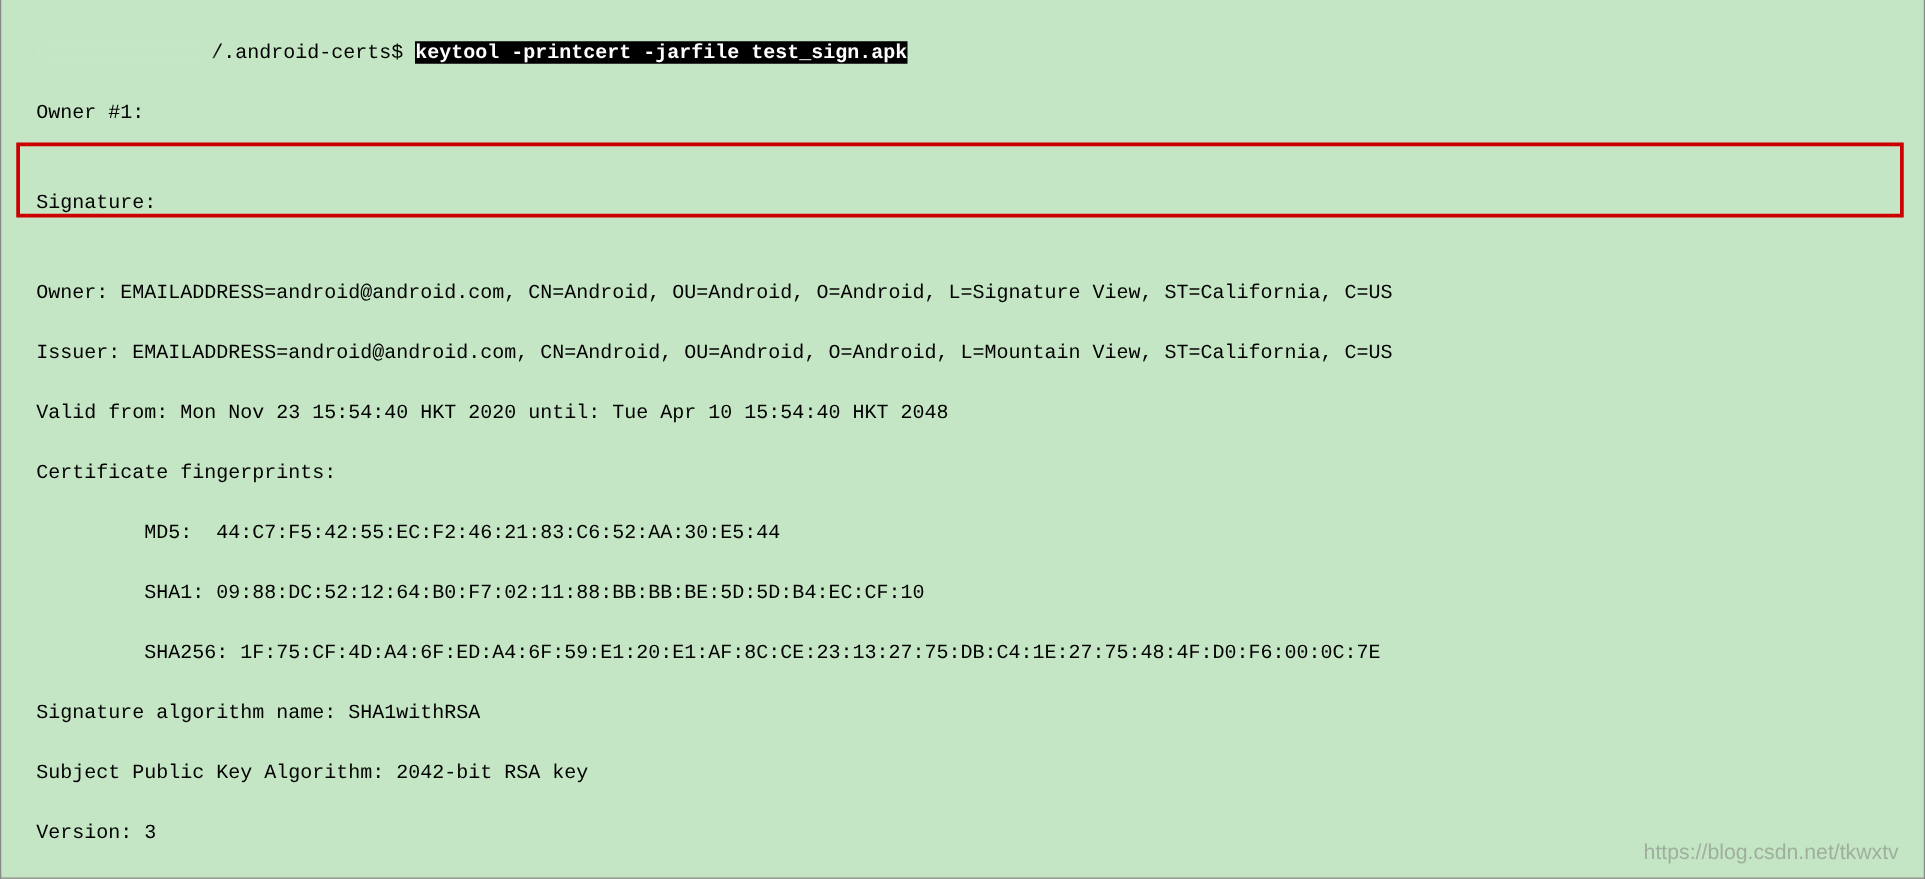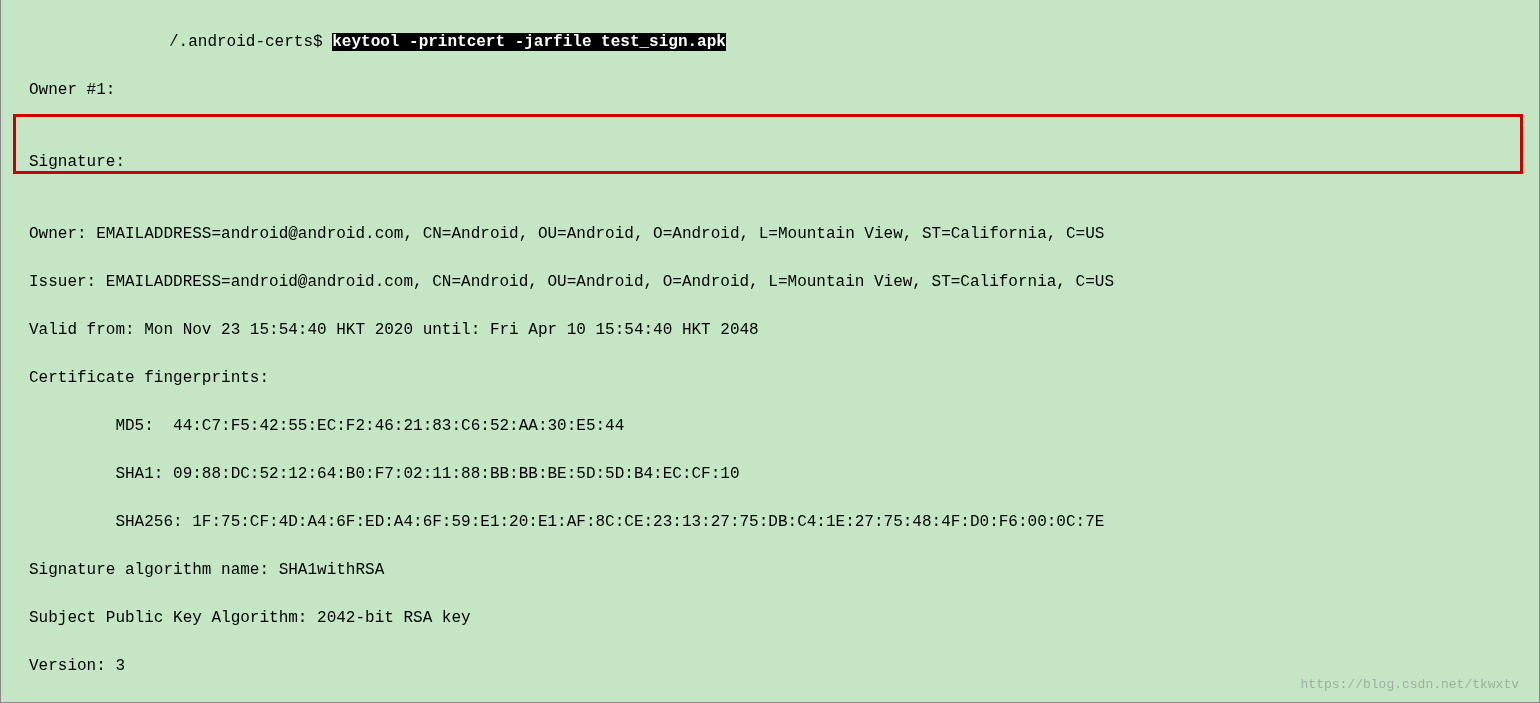--- a/index.html
+++ b/index.html
@@ -57,36 +57,36 @@
       top: 114px;
       width: 1510px;
       height: 60px;
       pointer-events: none;
     }
     .watermark {
       position: absolute;
       right: 20px;
       bottom: 10px;
       color: rgba(120,120,120,0.5);
-      font-family: Liberation Mono, monospace;
-      font-size: 13px;
+      font-family: Liberation Sans, sans-serif;
+      font-size: 17px;
     }
   </style>
 </head>
 <body>
 
 <div class="terminal">
 <span class="line"><span class="redacted"></span><span class="prompt-path">/.android-certs$ </span><span class="command-highlight">keytool -printcert -jarfile test_sign.apk</span></span>
 <span class="line">Owner #1:</span>
 <span class="line"></span>
 <span class="line">Signature:</span>
 <span class="line"></span>
-<span class="line">Owner: EMAILADDRESS=android@android.com, CN=Android, OU=Android, O=Android, L=Mountain View, ST=California, C=US</span>
+<span class="line">Owner: EMAILADDRESS=android@android.com, CN=Android, OU=Android, O=Android, L=Signature View, ST=California, C=US</span>
 <span class="line">Issuer: EMAILADDRESS=android@android.com, CN=Android, OU=Android, O=Android, L=Mountain View, ST=California, C=US</span>
-<span class="line">Valid from: Mon Nov 23 15:54:40 HKT 2020 until: Fri Apr 10 15:54:40 HKT 2048</span>
+<span class="line">Valid from: Mon Nov 23 15:54:40 HKT 2020 until: Tue Apr 10 15:54:40 HKT 2048</span>
 <span class="line">Certificate fingerprints:</span>
 <span class="line">         MD5:  44:C7:F5:42:55:EC:F2:46:21:83:C6:52:AA:30:E5:44</span>
 <span class="line">         SHA1: 09:88:DC:52:12:64:B0:F7:02:11:88:BB:BB:BE:5D:5D:B4:EC:CF:10</span>
 <span class="line">         SHA256: 1F:75:CF:4D:A4:6F:ED:A4:6F:59:E1:20:E1:AF:8C:CE:23:13:27:75:DB:C4:1E:27:75:48:4F:D0:F6:00:0C:7E</span>
 <span class="line">Signature algorithm name: SHA1withRSA</span>
 <span class="line">Subject Public Key Algorithm: 2042-bit RSA key</span>
 <span class="line">Version: 3</span>
 <span class="line"></span>
 
 <span class="line"></span>

